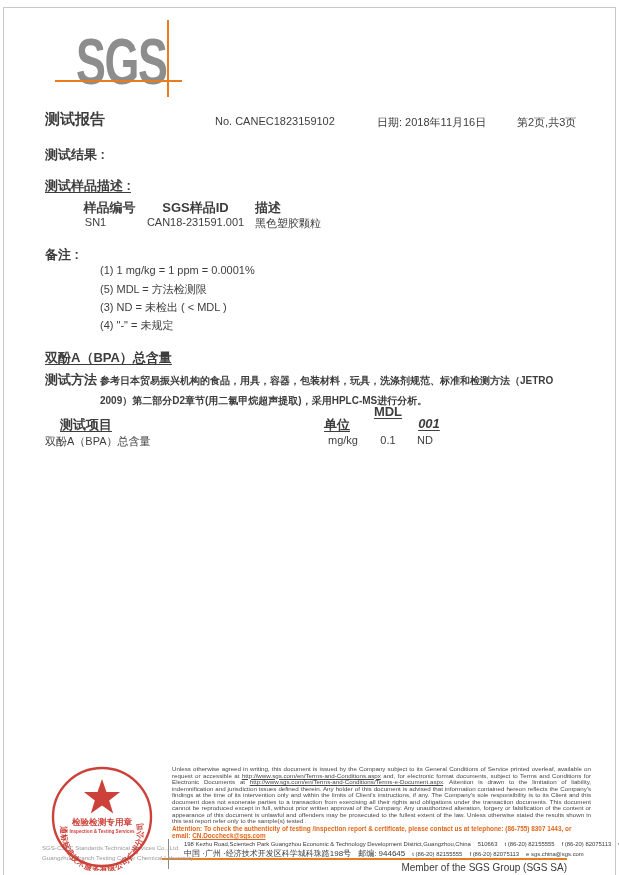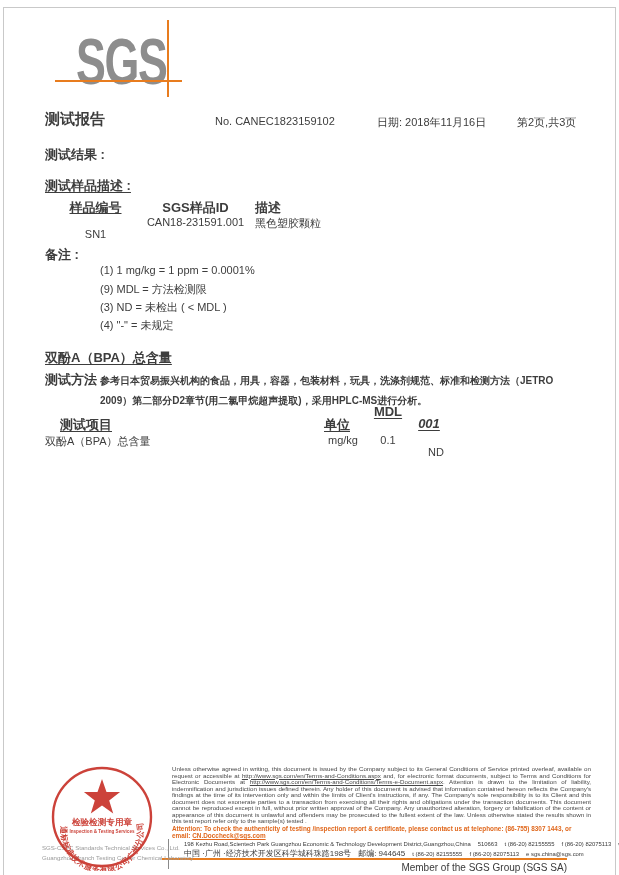--- a/index.html
+++ b/index.html
@@ -42,45 +42,45 @@
 <div class="abs logo-vline"></div>
 
 <div class="abs doc-title">测试报告</div>
 <div class="abs hdr" style="left:215px;">No. CANEC1823159102</div>
 <div class="abs hdr" style="left:377px;">日期: 2018年11月16日</div>
 <div class="abs hdr" style="left:517px;">第2页,共3页</div>
 
 <div class="abs lbl" style="left:45px;top:146px;">测试结果 :</div>
 
 <div class="abs lbl u" style="left:45px;top:177px;">测试样品描述 :</div>
-<div class="abs lbl ctr" style="left:58px;top:199px;width:75px;text-decoration:underline;">样品编号</div>
+<div class="abs lbl ctr" style="left:72px;top:199px;width:75px;">样品编号</div>
 <div class="abs lbl ctr" style="left:133px;top:199px;width:125px;">SGS样品ID</div>
 <div class="abs lbl" style="left:255px;top:199px;">描述</div>
-<div class="abs txt ctr" style="left:58px;top:216px;width:75px;margin-top:12px;">SN1</div>
+<div class="abs txt ctr" style="left:58px;top:216px;width:75px;">SN1</div>
 <div class="abs txt ctr" style="left:133px;top:216px;width:125px;">CAN18-231591.001</div>
 <div class="abs txt" style="left:255px;top:216px;">黑色塑胶颗粒</div>
 
 <div class="abs lbl" style="left:45px;top:246px;">备注 :</div>
 <div class="abs txt" style="left:100px;top:264px;">(1) 1 mg/kg = 1 ppm = 0.0001%</div>
-<div class="abs txt" style="left:100px;top:282px;">(9) MDL = 方法检测限</div>
+<div class="abs txt" style="left:100px;top:282px;">(5) MDL = 方法检测限</div>
 <div class="abs txt" style="left:100px;top:300px;">(3) ND = 未检出 ( &lt; MDL )</div>
 <div class="abs txt" style="left:100px;top:318px;">(4) "-" = 未规定</div>
 
 <div class="abs lbl u" style="left:45px;top:349px;">双酚A（BPA）总含量</div>
 <div class="abs lbl" style="left:45px;top:371px;">测试方法 :</div>
 <div class="abs method-text">参考日本贸易振兴机构的食品，用具，容器，包装材料，玩具，洗涤剂规范、标准和检测方法（JETRO 2009）第二部分D2章节(用二氯甲烷超声提取)，采用HPLC-MS进行分析。</div>
 
 <div class="abs lbl u" style="left:60px;top:416px;">测试项目</div>
 <div class="abs lbl u ctr" style="left:316px;top:416px;width:42px;">单位</div>
 <div class="abs lbl u ctr" style="left:369px;top:404px;width:38px;text-decoration:underline;">MDL</div>
 <div class="abs lbl u it ctr" style="left:413px;top:416px;width:32px;">001</div>
 <div class="abs txt" style="left:45px;top:434px;">双酚A（BPA）总含量</div>
 <div class="abs txt ctr" style="left:316px;top:434px;width:42px;text-align:right;">mg/kg</div>
 <div class="abs txt ctr" style="left:369px;top:434px;width:38px;">0.1</div>
-<div class="abs txt ctr" style="left:420px;top:434px;width:32px;margin-top:12px;">ND</div>
+<div class="abs txt ctr" style="left:409px;top:434px;width:32px;">ND</div>
 
 <div class="abs stamp-caption" style="top:844px;">SGS-CSTC Standards Technical Services Co., Ltd.</div>
 <div class="abs stamp-caption" style="top:854px;">Guangzhou Branch Testing Center Chemical Laboratory</div>
 
 <svg class="abs stamp-svg" width="110" height="106" viewBox="0 0 110 106">
   <circle cx="55" cy="52" r="49" fill="none" stroke="#c5291f" stroke-width="2.4"></circle>
   <path id="ringPath" d="M 14.6 59.1 A 41 41 0 1 0 95.4 59.1" fill="none"></path>
   <text font-size="7.8" fill="#c5291f" letter-spacing="0.6" font-weight="bold">
     <textPath href="#ringPath" startOffset="2">通标标准技术服务有限公司广州分公司</textPath>
   </text>

